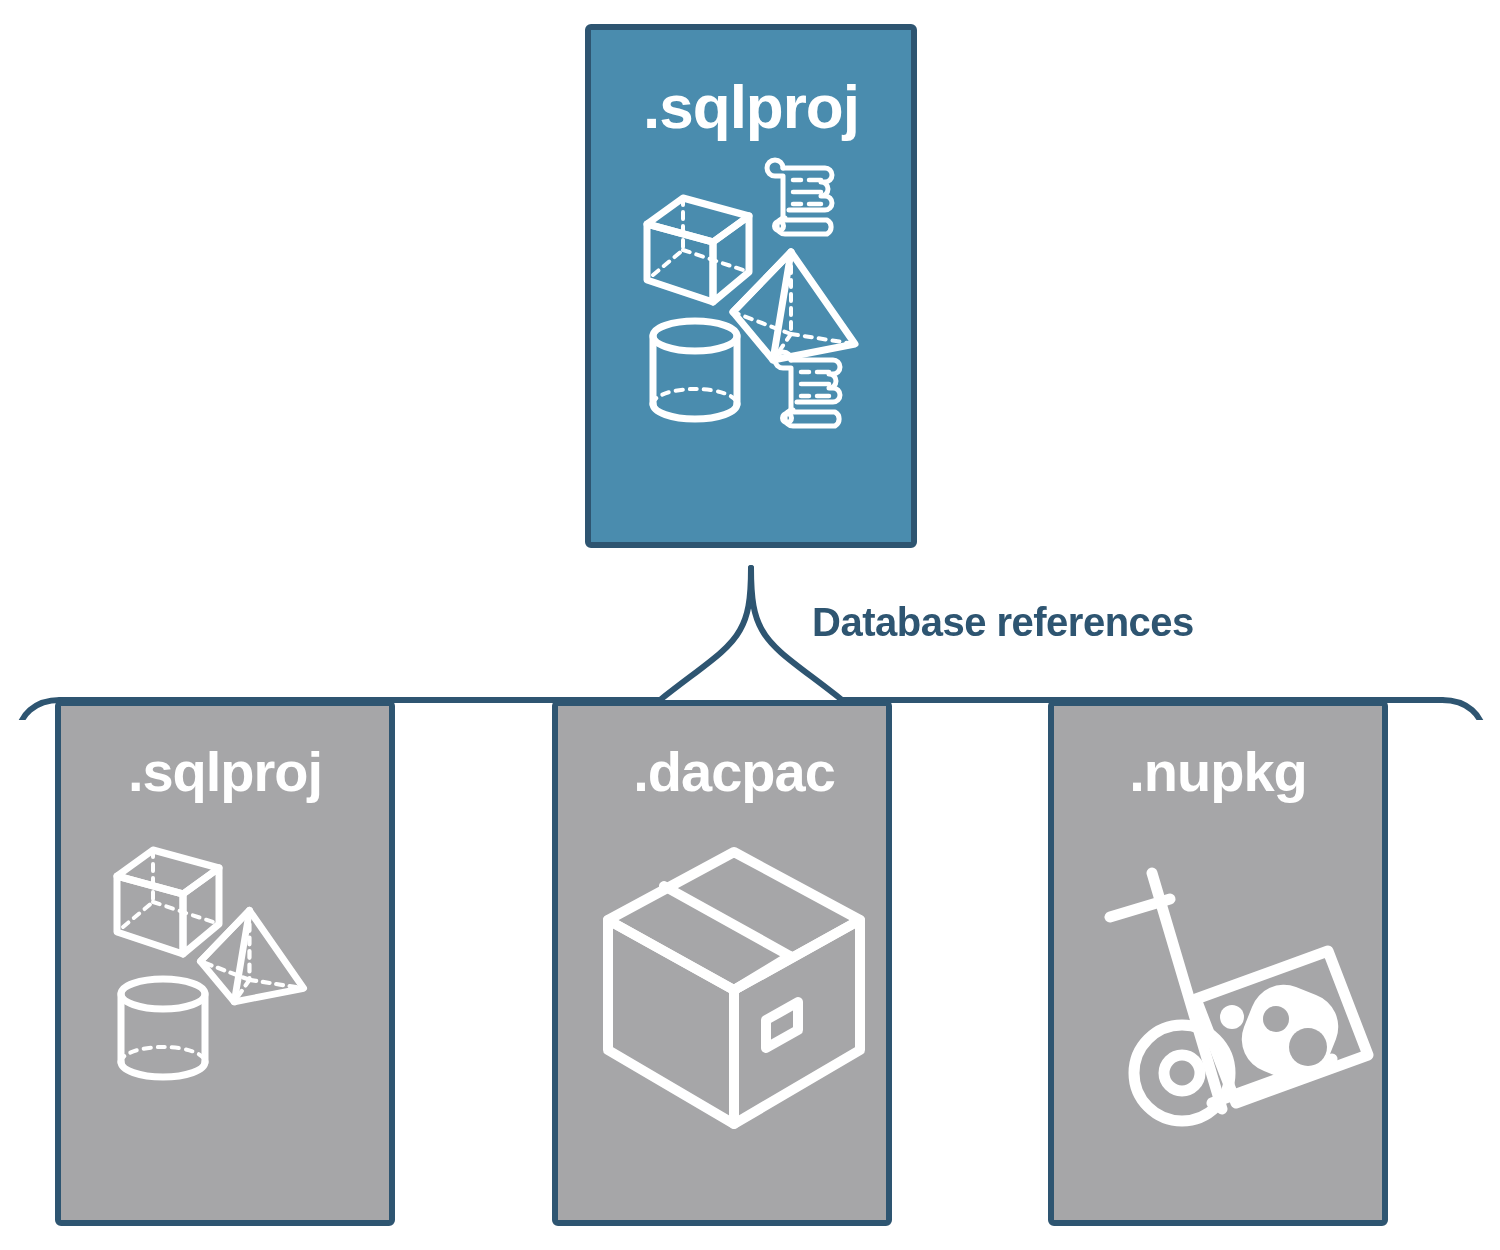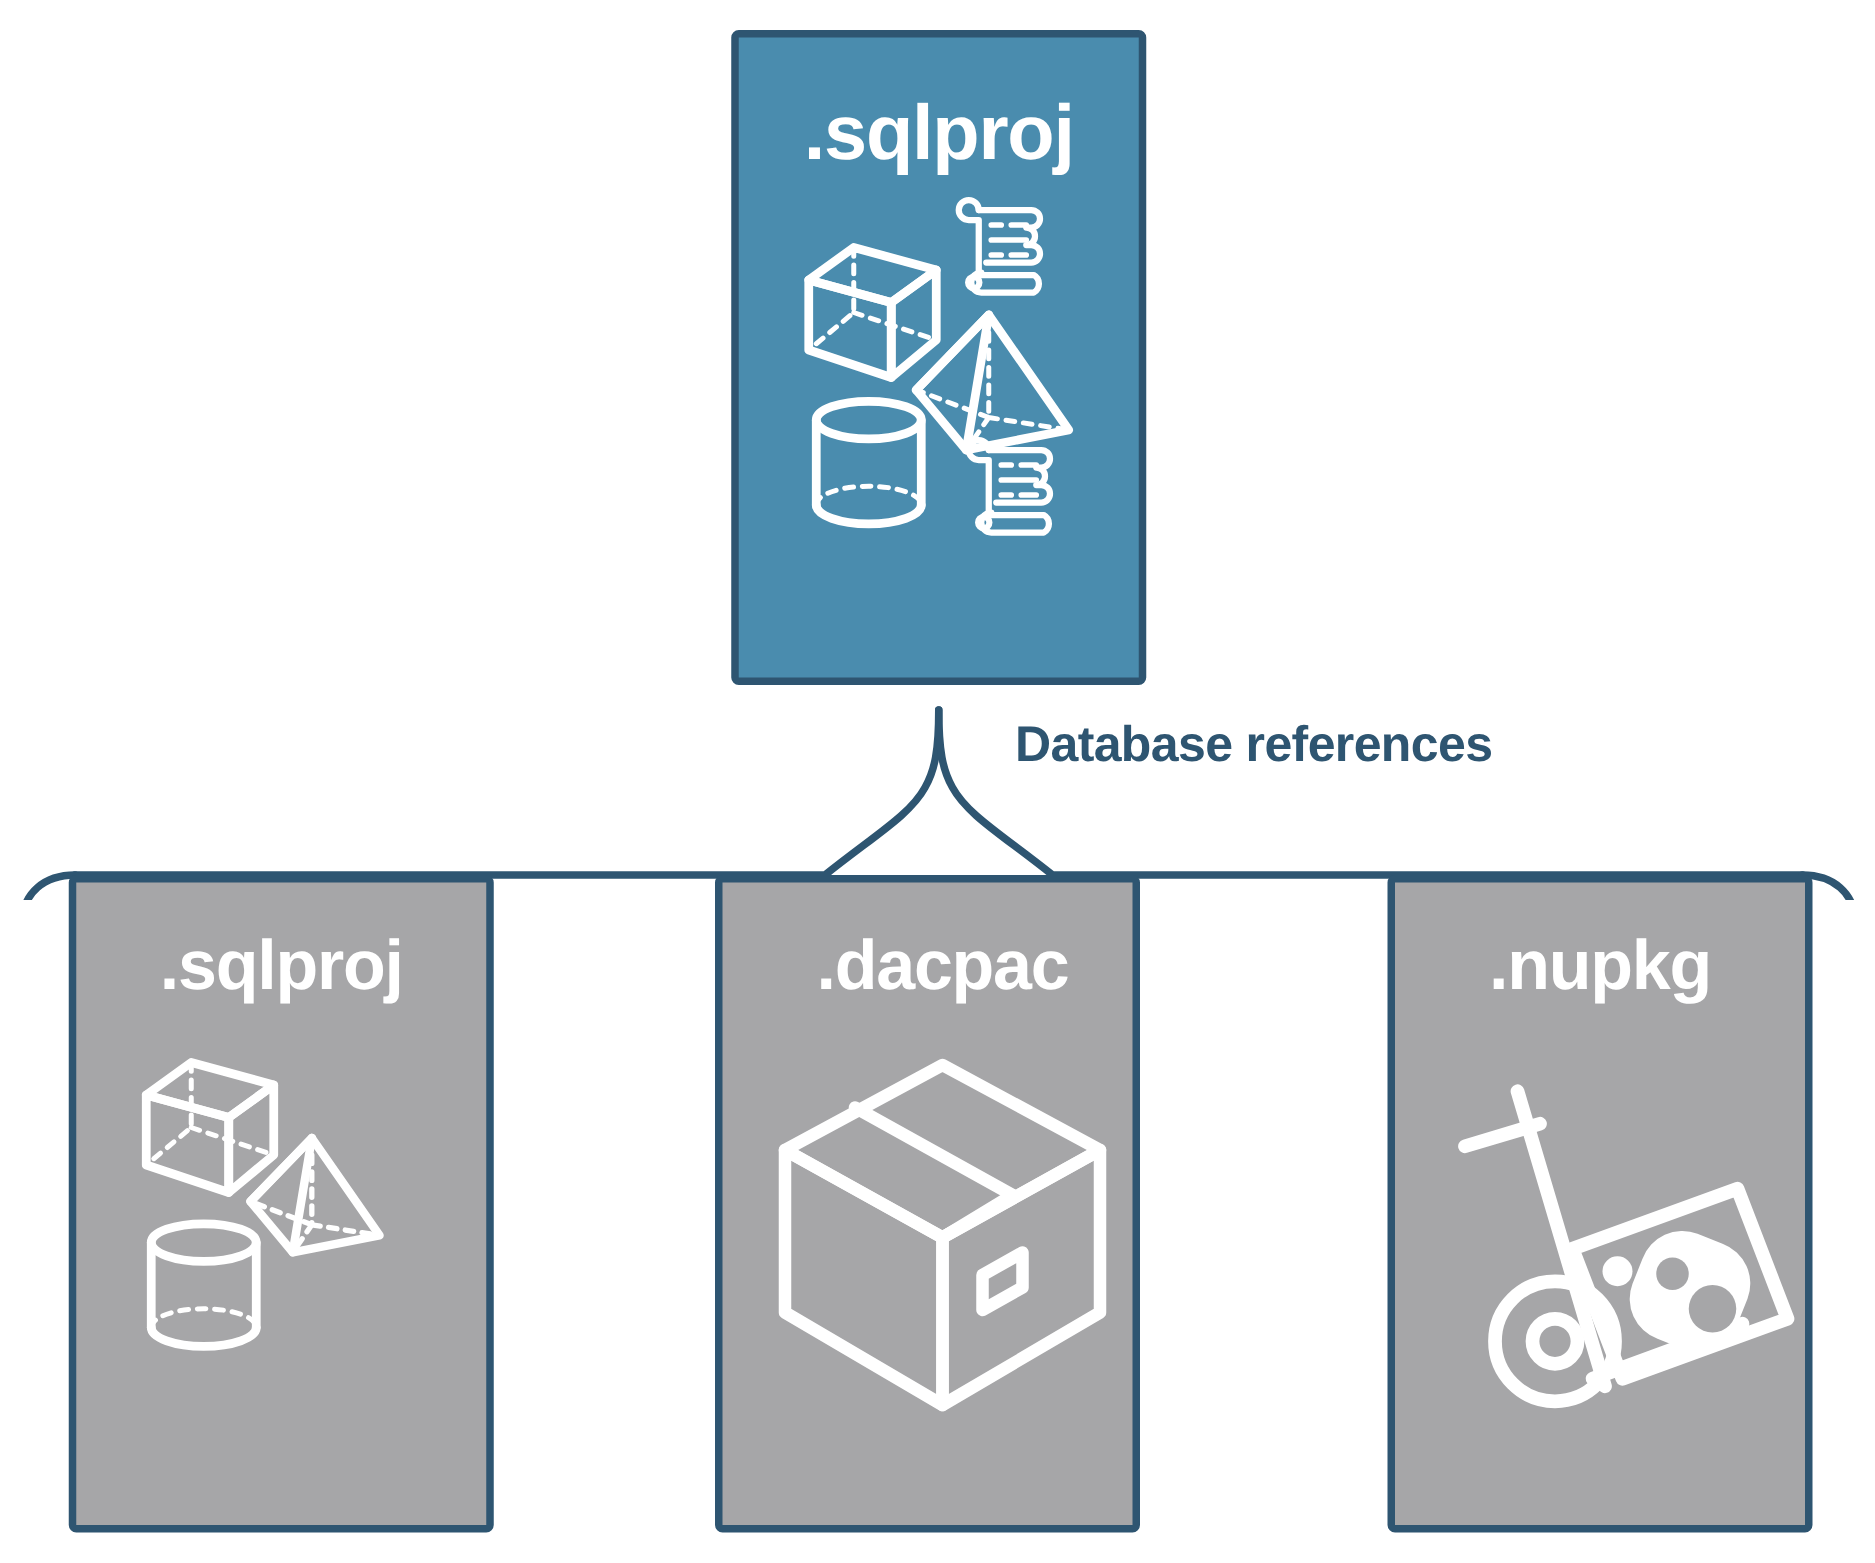--- a/index.html
+++ b/index.html
@@ -67,43 +67,43 @@
     font-size: 56px;
     margin-top: 38px;
   }
   .card-bottom .icon-area {
     position: relative;
     width: 300px;
     height: 330px;
     margin-top: 26px;
   }
   #card-sqlproj { left: 55px; }
-  #card-dacpac  { left: 572px; padding-left: 24px; }
-  #card-nupkg   { left: 1110px; gap: 21px; }
+  #card-dacpac  { left: 552px; padding-left: 24px; }
+  #card-nupkg   { left: 1048px; gap: 21px; }
 
   .icon-svg {
     position: absolute;
     overflow: visible;
   }
 
   
   #bracket {
     position: absolute;
     left: 0;
     top: 540px;
     width: 1500px;
     height: 180px;
     pointer-events: none;
   }
 
   
   #bracket-label {
     position: absolute;
     left: 812px;
-    top: 574px;
+    top: 600px;
     font-size: 40px;
     font-weight: bold;
     color: #2E5571;
     letter-spacing: -0.5px;
     white-space: nowrap;
     user-select: none;
   }
 </style>
 </head>
 <body>

